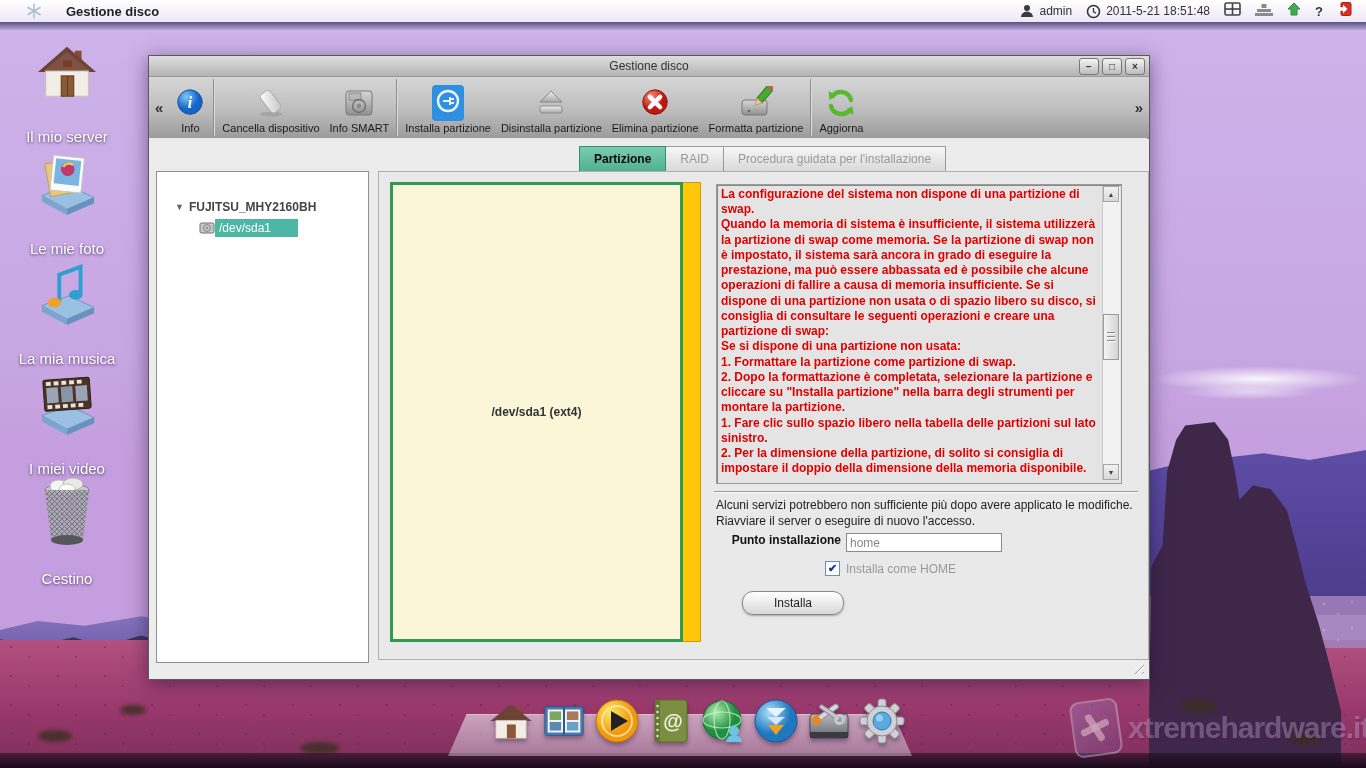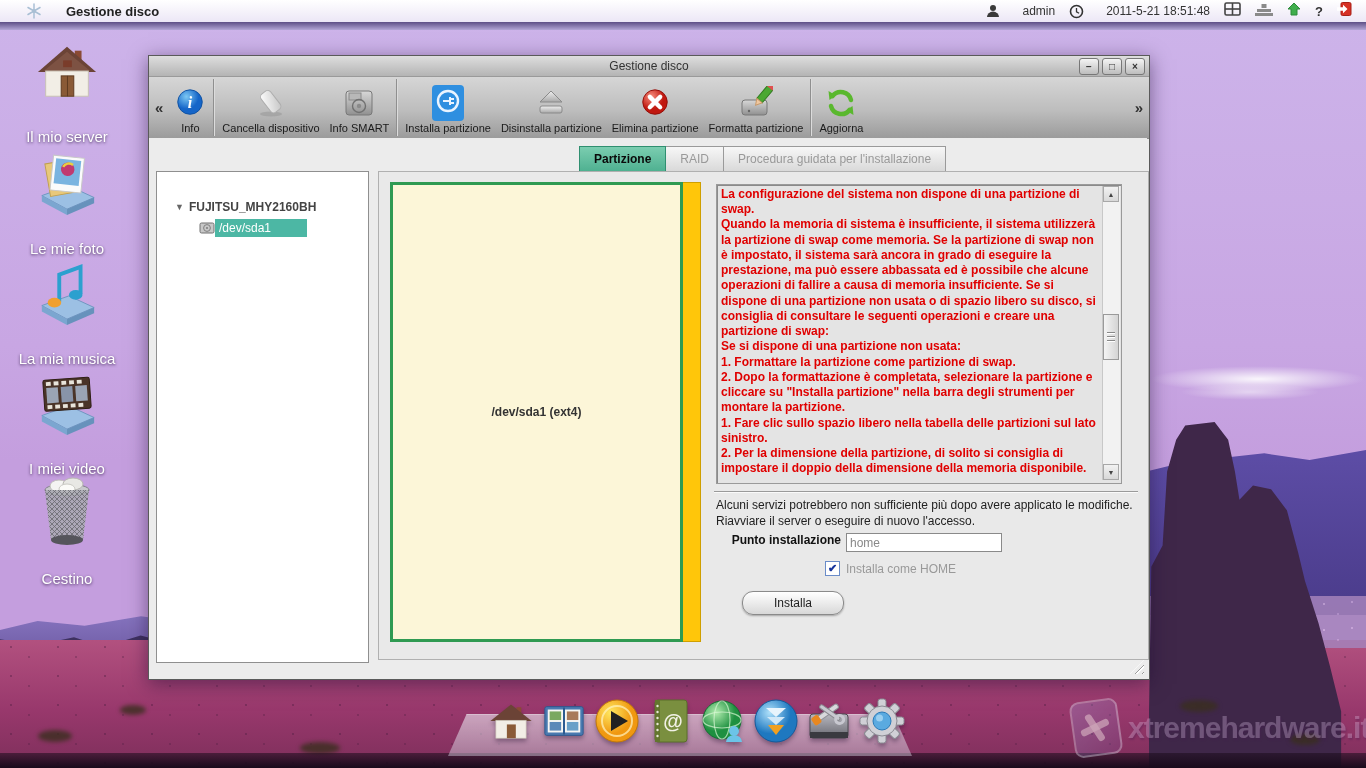--- a/index.html
+++ b/index.html
@@ -32,21 +32,21 @@
   .bottom-dark{position:absolute;left:0;top:753px;width:1366px;height:15px;
     background:linear-gradient(180deg,rgba(28,12,28,.55),#190b1c);}
   
   #topbar{position:absolute;left:0;top:0;width:1366px;height:22px;
     background:linear-gradient(180deg,#ffffff,#ece7f6);display:flex;align-items:center;}
   #topbar-strip{position:absolute;left:0;top:22px;width:1366px;height:8px;
     background:linear-gradient(180deg,#5d4f86,#b3a6d6);}
   .tb-title{font-size:13px;font-weight:bold;color:#222;margin-left:12px;}
   .tb-right{margin-left:auto;display:flex;align-items:center;gap:14px;margin-right:14px;}
   .tb-right .lbl{font-size:12px;color:#333;}
-  .tb-item{display:flex;align-items:center;gap:22px;}
+  .tb-item{display:flex;align-items:center;gap:5px;}
   .help-glyph{font-size:13px;font-weight:bold;color:#333;}
   
   .dicon{position:absolute;left:8px;width:118px;text-align:center;cursor:default;}
   .dicon .dlabel{margin-top:20px;font-size:15px;font-weight:normal;color:#fff;
     text-shadow:0 1px 3px rgba(40,20,60,.8);}
   
   #win{position:absolute;left:148px;top:55px;width:1000px;height:623px;
     border:1px solid #5a5a5a;background:#ececec;box-shadow:0 4px 18px rgba(30,10,50,.5);}
   #win-titlebar{height:20px;background:linear-gradient(180deg,#dedede,#b4b4b4);
     display:flex;align-items:center;position:relative;border-bottom:1px solid #9a9a9a;}
@@ -73,21 +73,21 @@
     background:linear-gradient(180deg,#f7f7f7,#d9d9d9);}
   .tab:first-child{border-left-width:1px;}
   .tab.active{background:linear-gradient(180deg,#7bcdb0,#4fb191);color:#0a0a0a;font-weight:bold;
     border-color:#2f8f70;}
   #tree-panel{position:absolute;left:7px;top:33px;width:211px;height:490px;background:#fff;
     border:1px solid #8f8f8f;}
   .tree-device{display:flex;align-items:center;gap:5px;margin:28px 0 4px 18px;
     font-size:12px;font-weight:bold;color:#444;}
   .tri{font-size:9px;color:#666;}
   .tree-part{display:flex;align-items:center;margin-left:42px;height:20px;}
-  .tree-part .sel{background:#4cb7a4;color:#fff;font-size:12px;padding:2px 36px 2px 4px;}
+  .tree-part .sel{background:#4cb7a4;color:#fff;font-size:12px;padding:2px 27px 2px 4px;}
   #right-panel{position:absolute;left:229px;top:33px;width:769px;height:487px;
     background:#e9e9e9;border:1px solid #b0b0b0;}
   #part-box{position:absolute;left:11px;top:10px;width:311px;height:460px;display:flex;}
   #part-main{flex:1;border:3px solid #2f9a52;background:#fcf6d8;position:relative;
     display:flex;align-items:center;justify-content:center;}
   #part-label{font-size:12px;font-weight:bold;color:#333;}
   #part-free{width:17px;background:#ffc60a;border:1px solid #cf9f00;border-left:none;}
   #red-box{position:absolute;left:337px;top:12px;width:404px;height:298px;background:#e4e4e4;
     border:1px solid #9a9a9a;box-shadow:inset 1px 1px 0 #8a8a8a;}
   #red-text{position:absolute;left:4px;top:2px;right:21px;bottom:2px;overflow:hidden;

